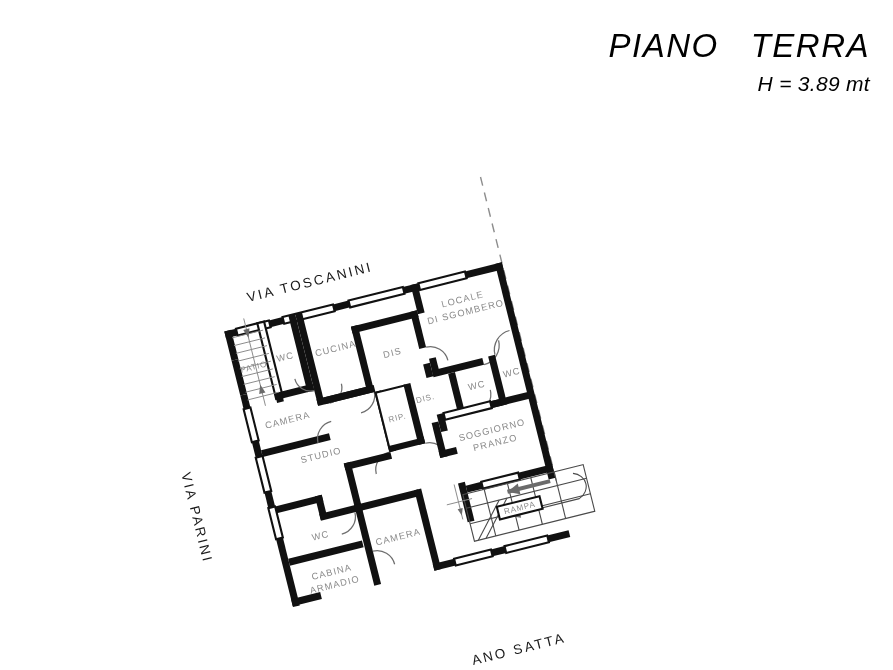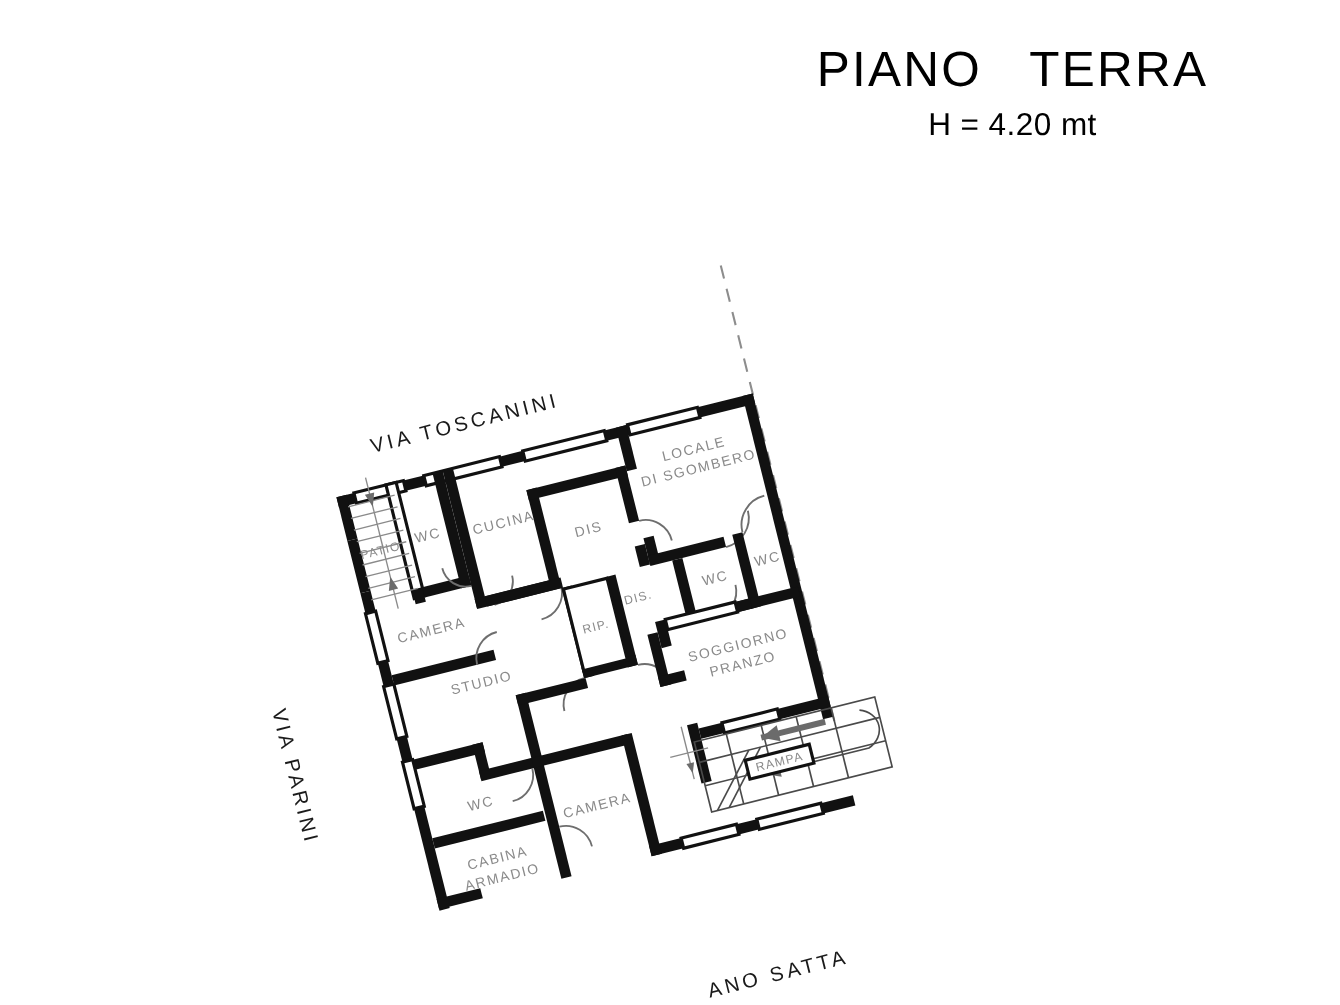--- a/index.html
+++ b/index.html
@@ -16,21 +16,22 @@
     font-family: "Liberation Sans", sans-serif;
     color: #000;
   }
 
   
   #title-block {
     position: absolute;
     left: 480px;
     top: 28px;
     width: 390px;
-    text-align: center;
+    text-align: right;
+    font-style: italic;
   }
   #plan-title {
     font-family: "Liberation Sans", sans-serif;
     font-size: 33px;
     font-weight: 400;
     letter-spacing: 1.5px;
     color: #000;
     white-space: pre;
     line-height: 1.1;
   }
@@ -111,21 +112,21 @@
     letter-spacing: 2.4px;
     text-anchor: middle;
     dominant-baseline: middle;
   }
 </style>
 </head>
 <body>
 
 <div id="title-block">
   <div id="plan-title">PIANO   TERRA</div>
-  <div id="plan-subtitle">H = 4.20 mt</div>
+  <div id="plan-subtitle">H = 3.89 mt</div>
 </div>
 
 <div id="plan-canvas">
 <svg width="893" height="670" viewBox="0 0 893 670" xmlns="http://www.w3.org/2000/svg">
 
   <g>
     <text class="street-label" x="310" y="283" transform="rotate(-14,310,283)">VIA  TOSCANINI</text>
   </g>
   <g>
     <text class="street-label" x="196" y="518" transform="rotate(76,196,518)">VIA  PARINI</text>

